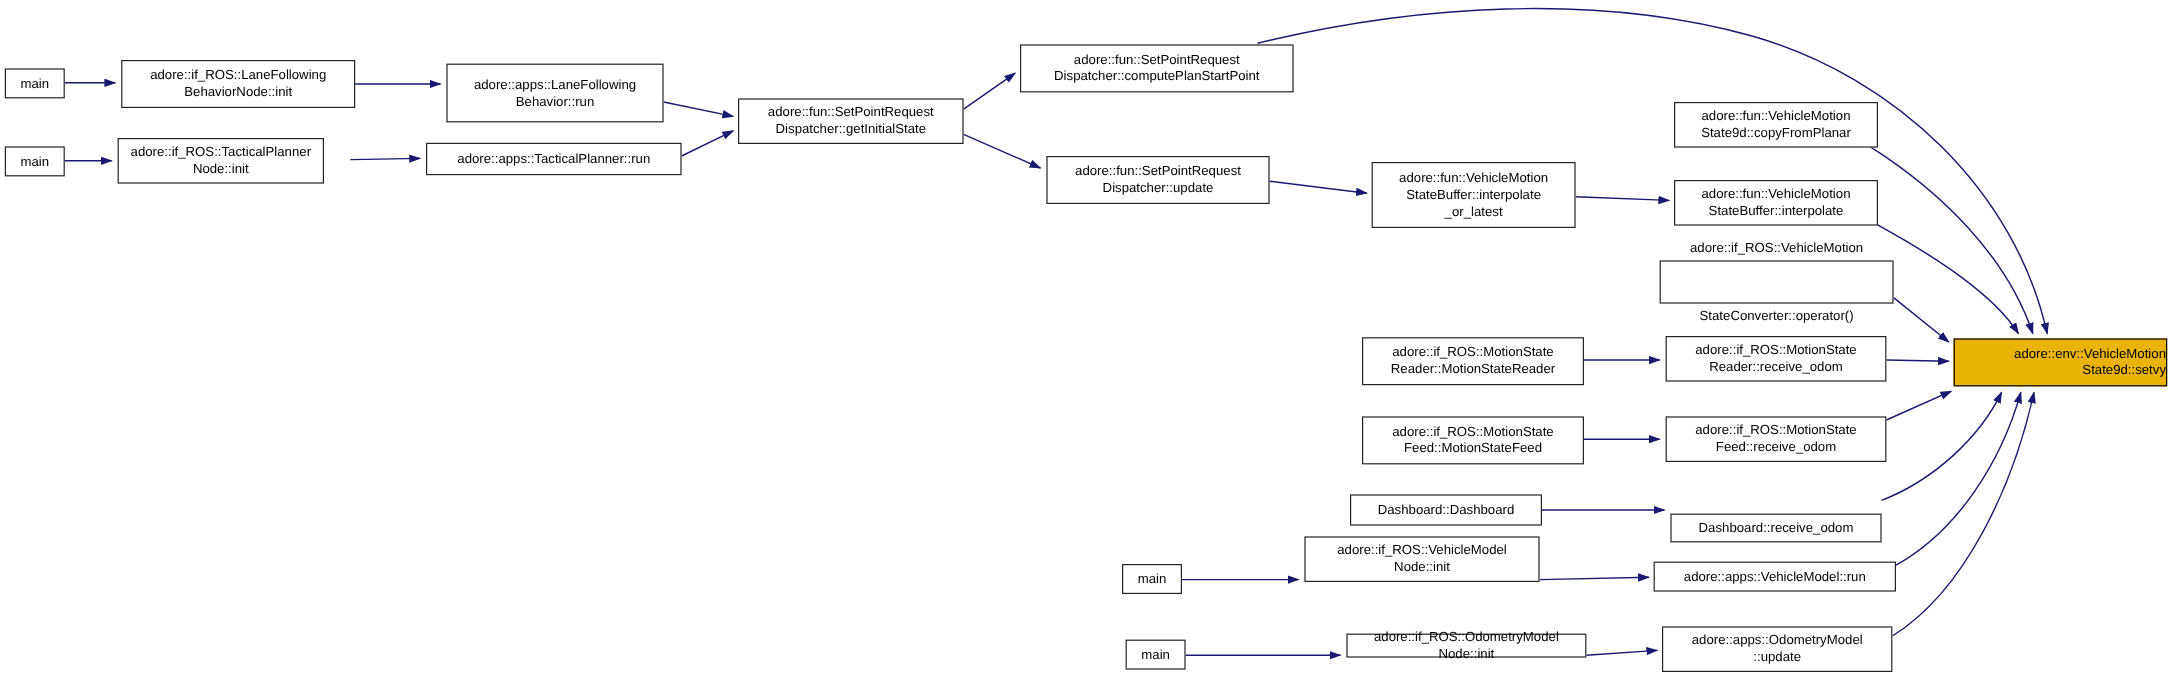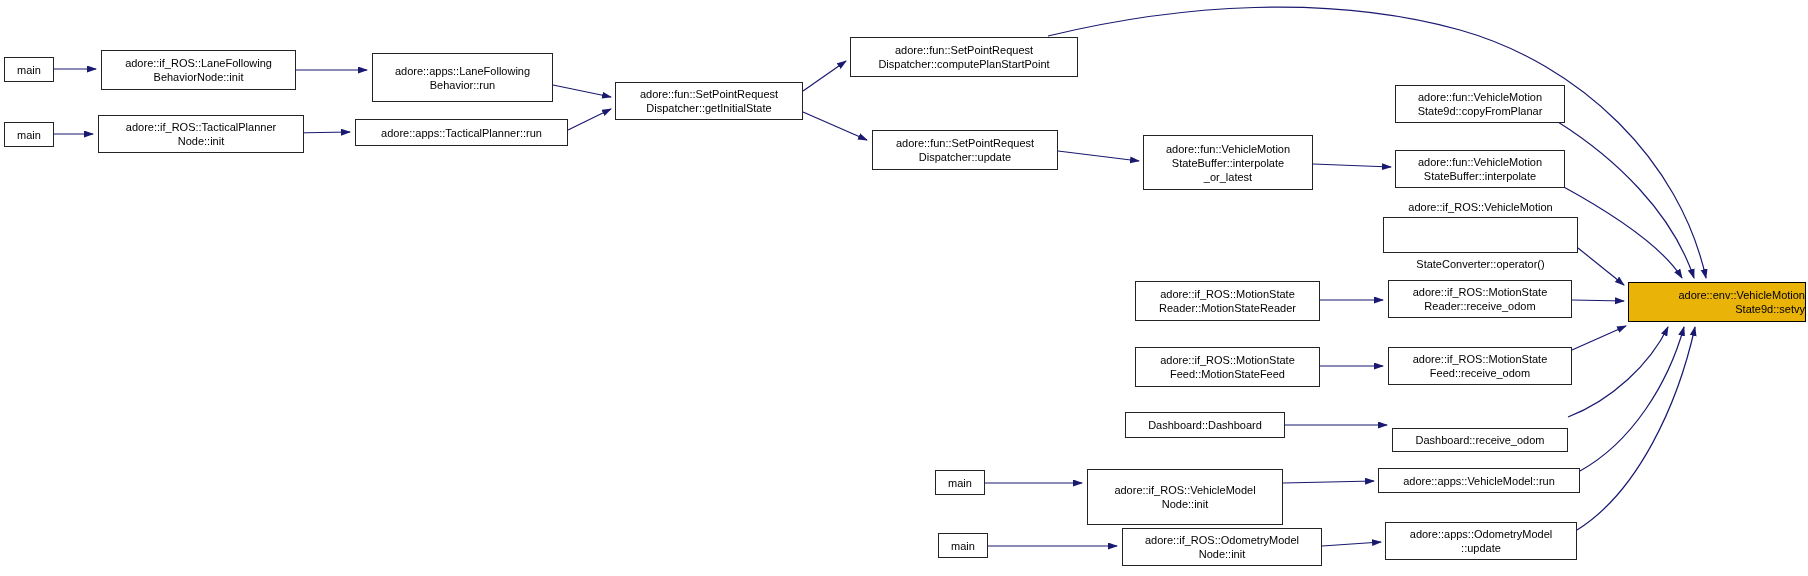--- a/index.html
+++ b/index.html
@@ -79,21 +79,21 @@
         <span>adore::if_ROS::LaneFollowing</span>
         <span>BehaviorNode::init</span>
       </div>
       <div class="node" style="left: 372px; top: 53px; width: 181px; height: 49px;">
         <span>adore::apps::LaneFollowing</span>
         <span>Behavior::run</span>
       </div>
       <div class="node" style="left: 4px; top: 122px; width: 50px; height: 25px;">
         <span>main</span>
       </div>
-      <div class="node" style="left: 98px; top: 115px; width: 206px; height: 38px;">
+      <div class="node" style="left: 98px; top: 115px; width: 172px; height: 38px;">
         <span>adore::if_ROS::TacticalPlanner</span>
         <span>Node::init</span>
       </div>
       <div class="node" style="left: 355px; top: 119px; width: 213px; height: 27px;">
         <span>adore::apps::TacticalPlanner::run</span>
       </div>
       <div class="node" style="left: 615px; top: 82px; width: 188px; height: 38px;">
         <span>adore::fun::SetPointRequest</span>
         <span>Dispatcher::getInitialState</span>
       </div>
@@ -144,31 +144,31 @@
       </div>
       <div class="node" style="left: 1125px; top: 412px; width: 160px; height: 26px;">
         <span>Dashboard::Dashboard</span>
       </div>
       <div class="node" style="left: 1392px; top: 428px; width: 176px; height: 24px;">
         <span>Dashboard::receive_odom</span>
       </div>
       <div class="node" style="left: 935px; top: 470px; width: 50px; height: 25px;">
         <span>main</span>
       </div>
-      <div class="node" style="left: 1087px; top: 469px; width: 196px; height: 56px;">
+      <div class="node" style="left: 1087px; top: 447px; width: 196px; height: 38px;">
         <span>adore::if_ROS::VehicleModel</span>
         <span>Node::init</span>
       </div>
       <div class="node" style="left: 1378px; top: 468px; width: 202px; height: 25px;">
         <span>adore::apps::VehicleModel::run</span>
       </div>
       <div class="node" style="left: 938px; top: 533px; width: 50px; height: 25px;">
         <span>main</span>
       </div>
-      <div class="node" style="left: 1122px; top: 528px; width: 200px; height: 38px;">
+      <div class="node" style="left: 1122px; top: 528px; width: 200px; height: 20px;">
         <span>adore::if_ROS::OdometryModel</span>
         <span>Node::init</span>
       </div>
       <div class="node" style="left: 1385px; top: 522px; width: 192px; height: 38px; align-items: center;">
         <span>adore::apps::OdometryModel</span>
         <span>::update</span>
       </div>
     </div>
 </div>
 

